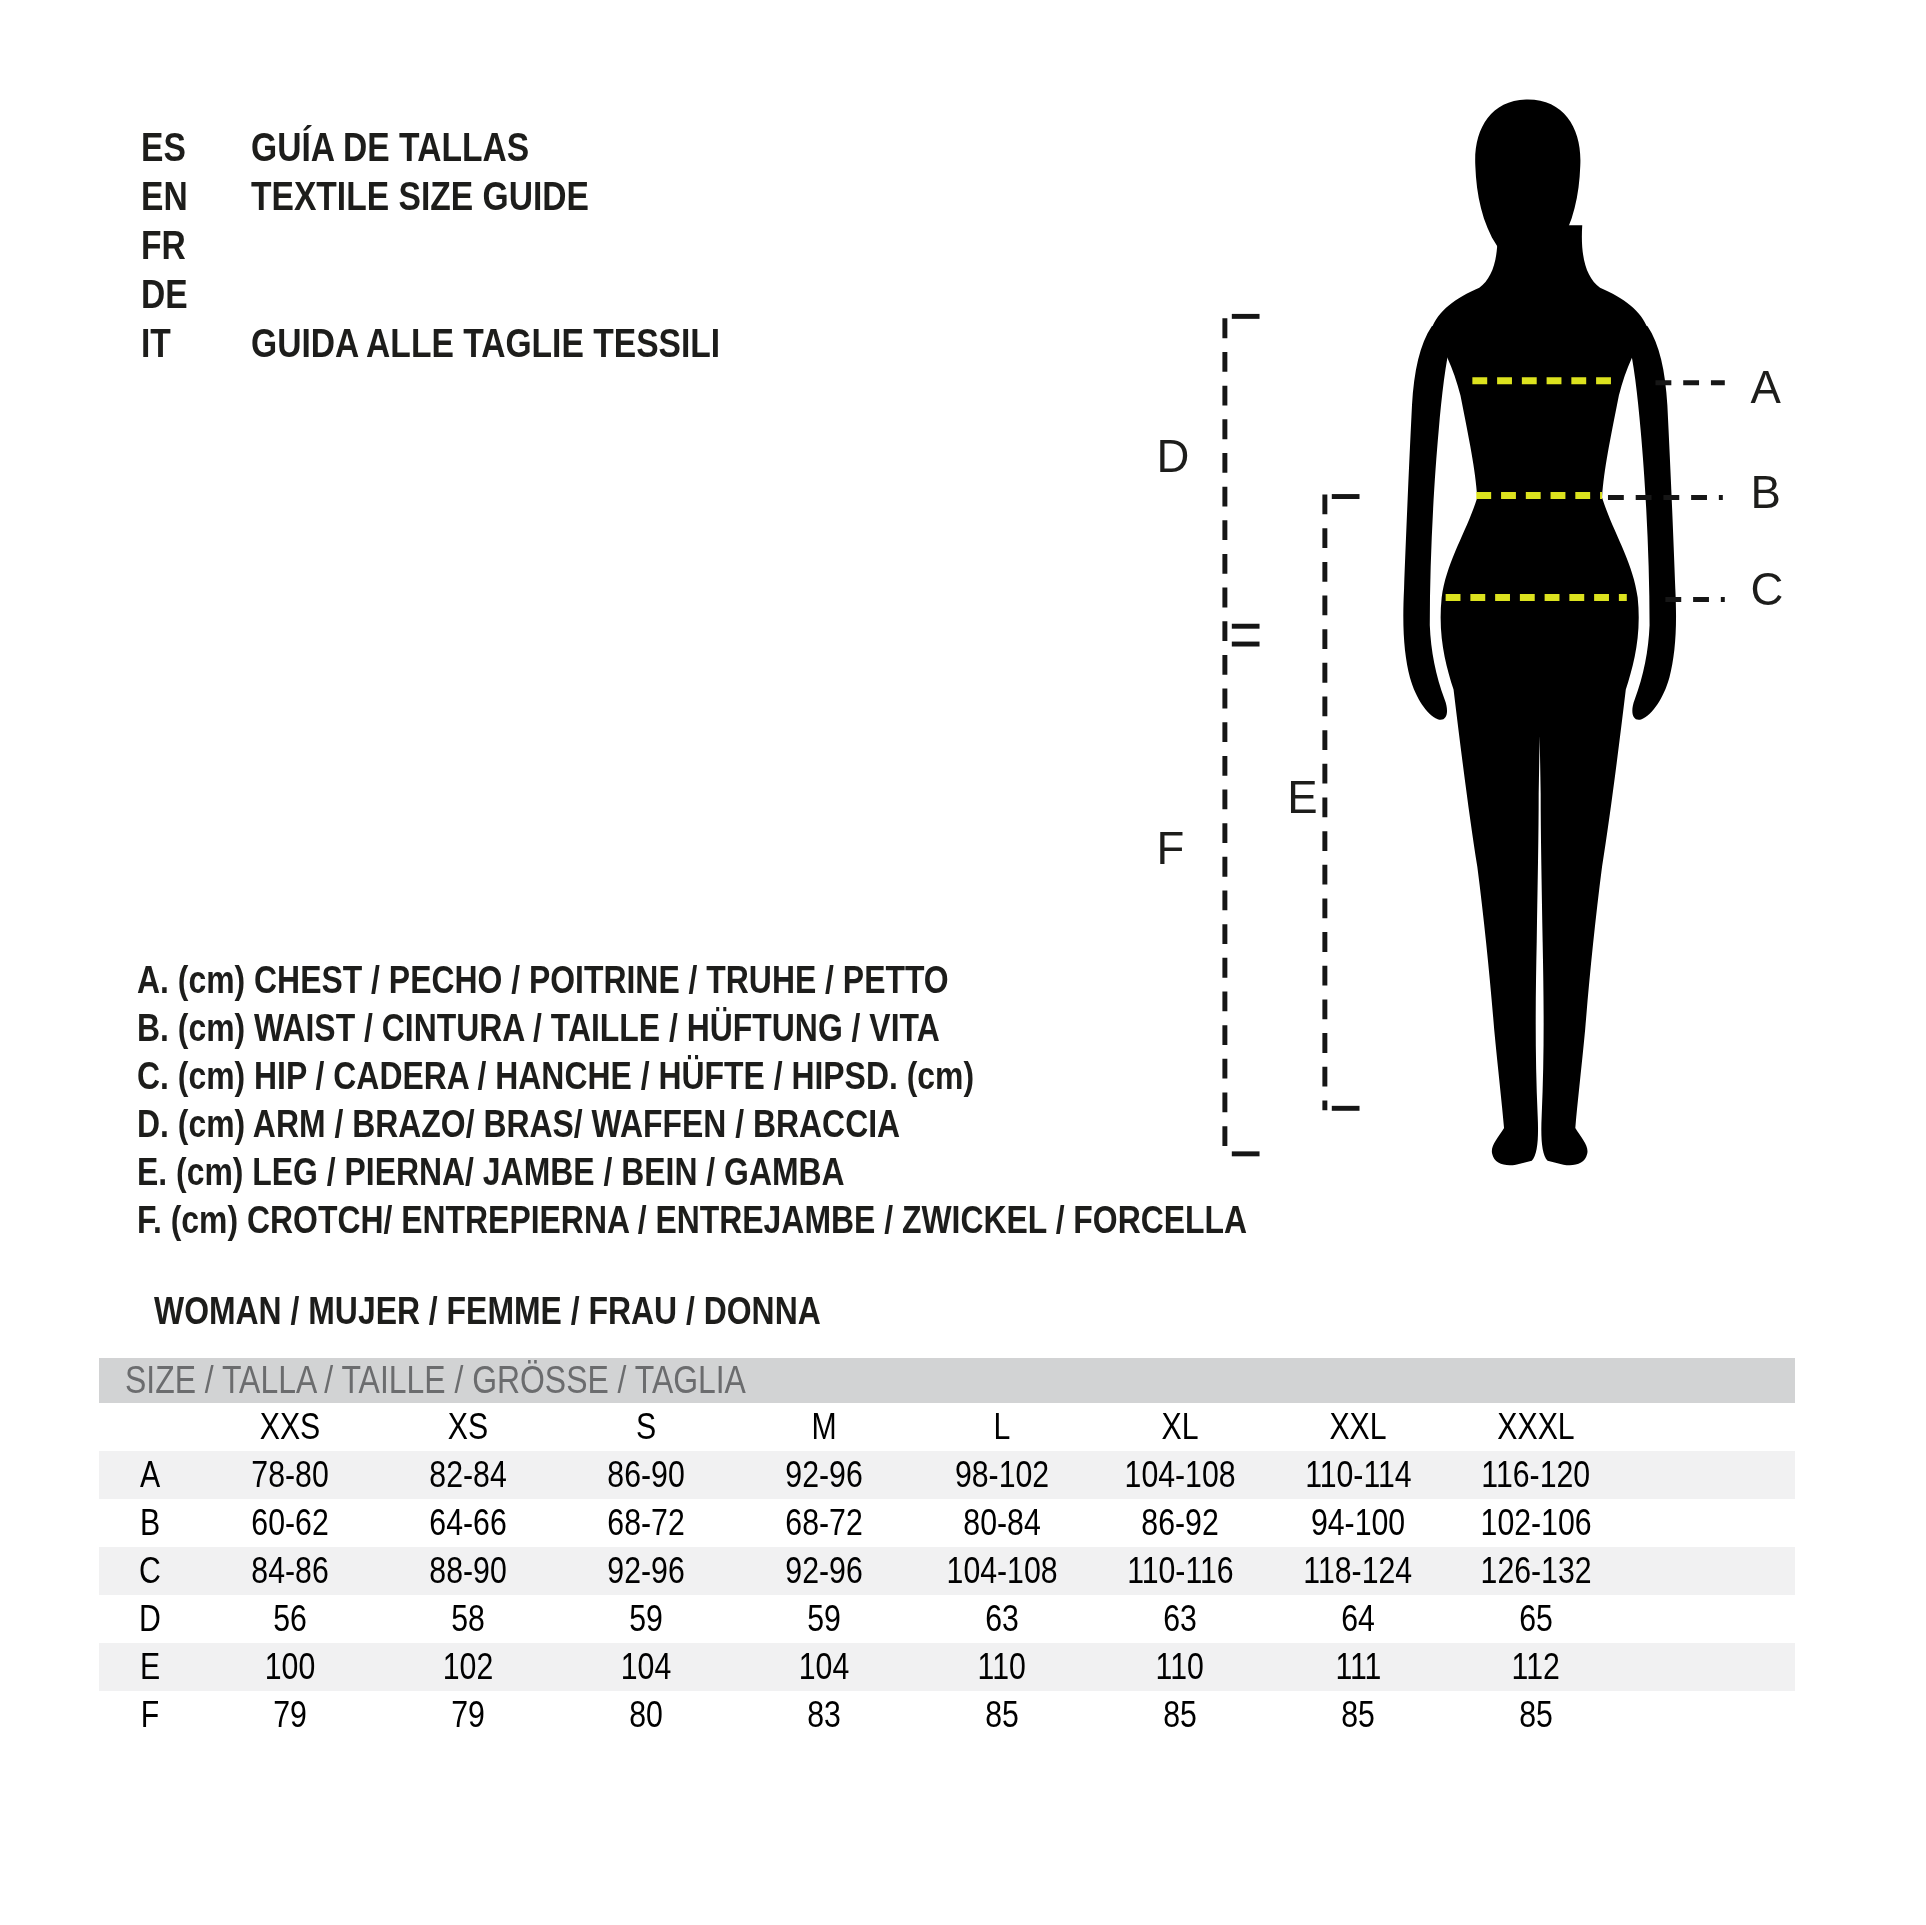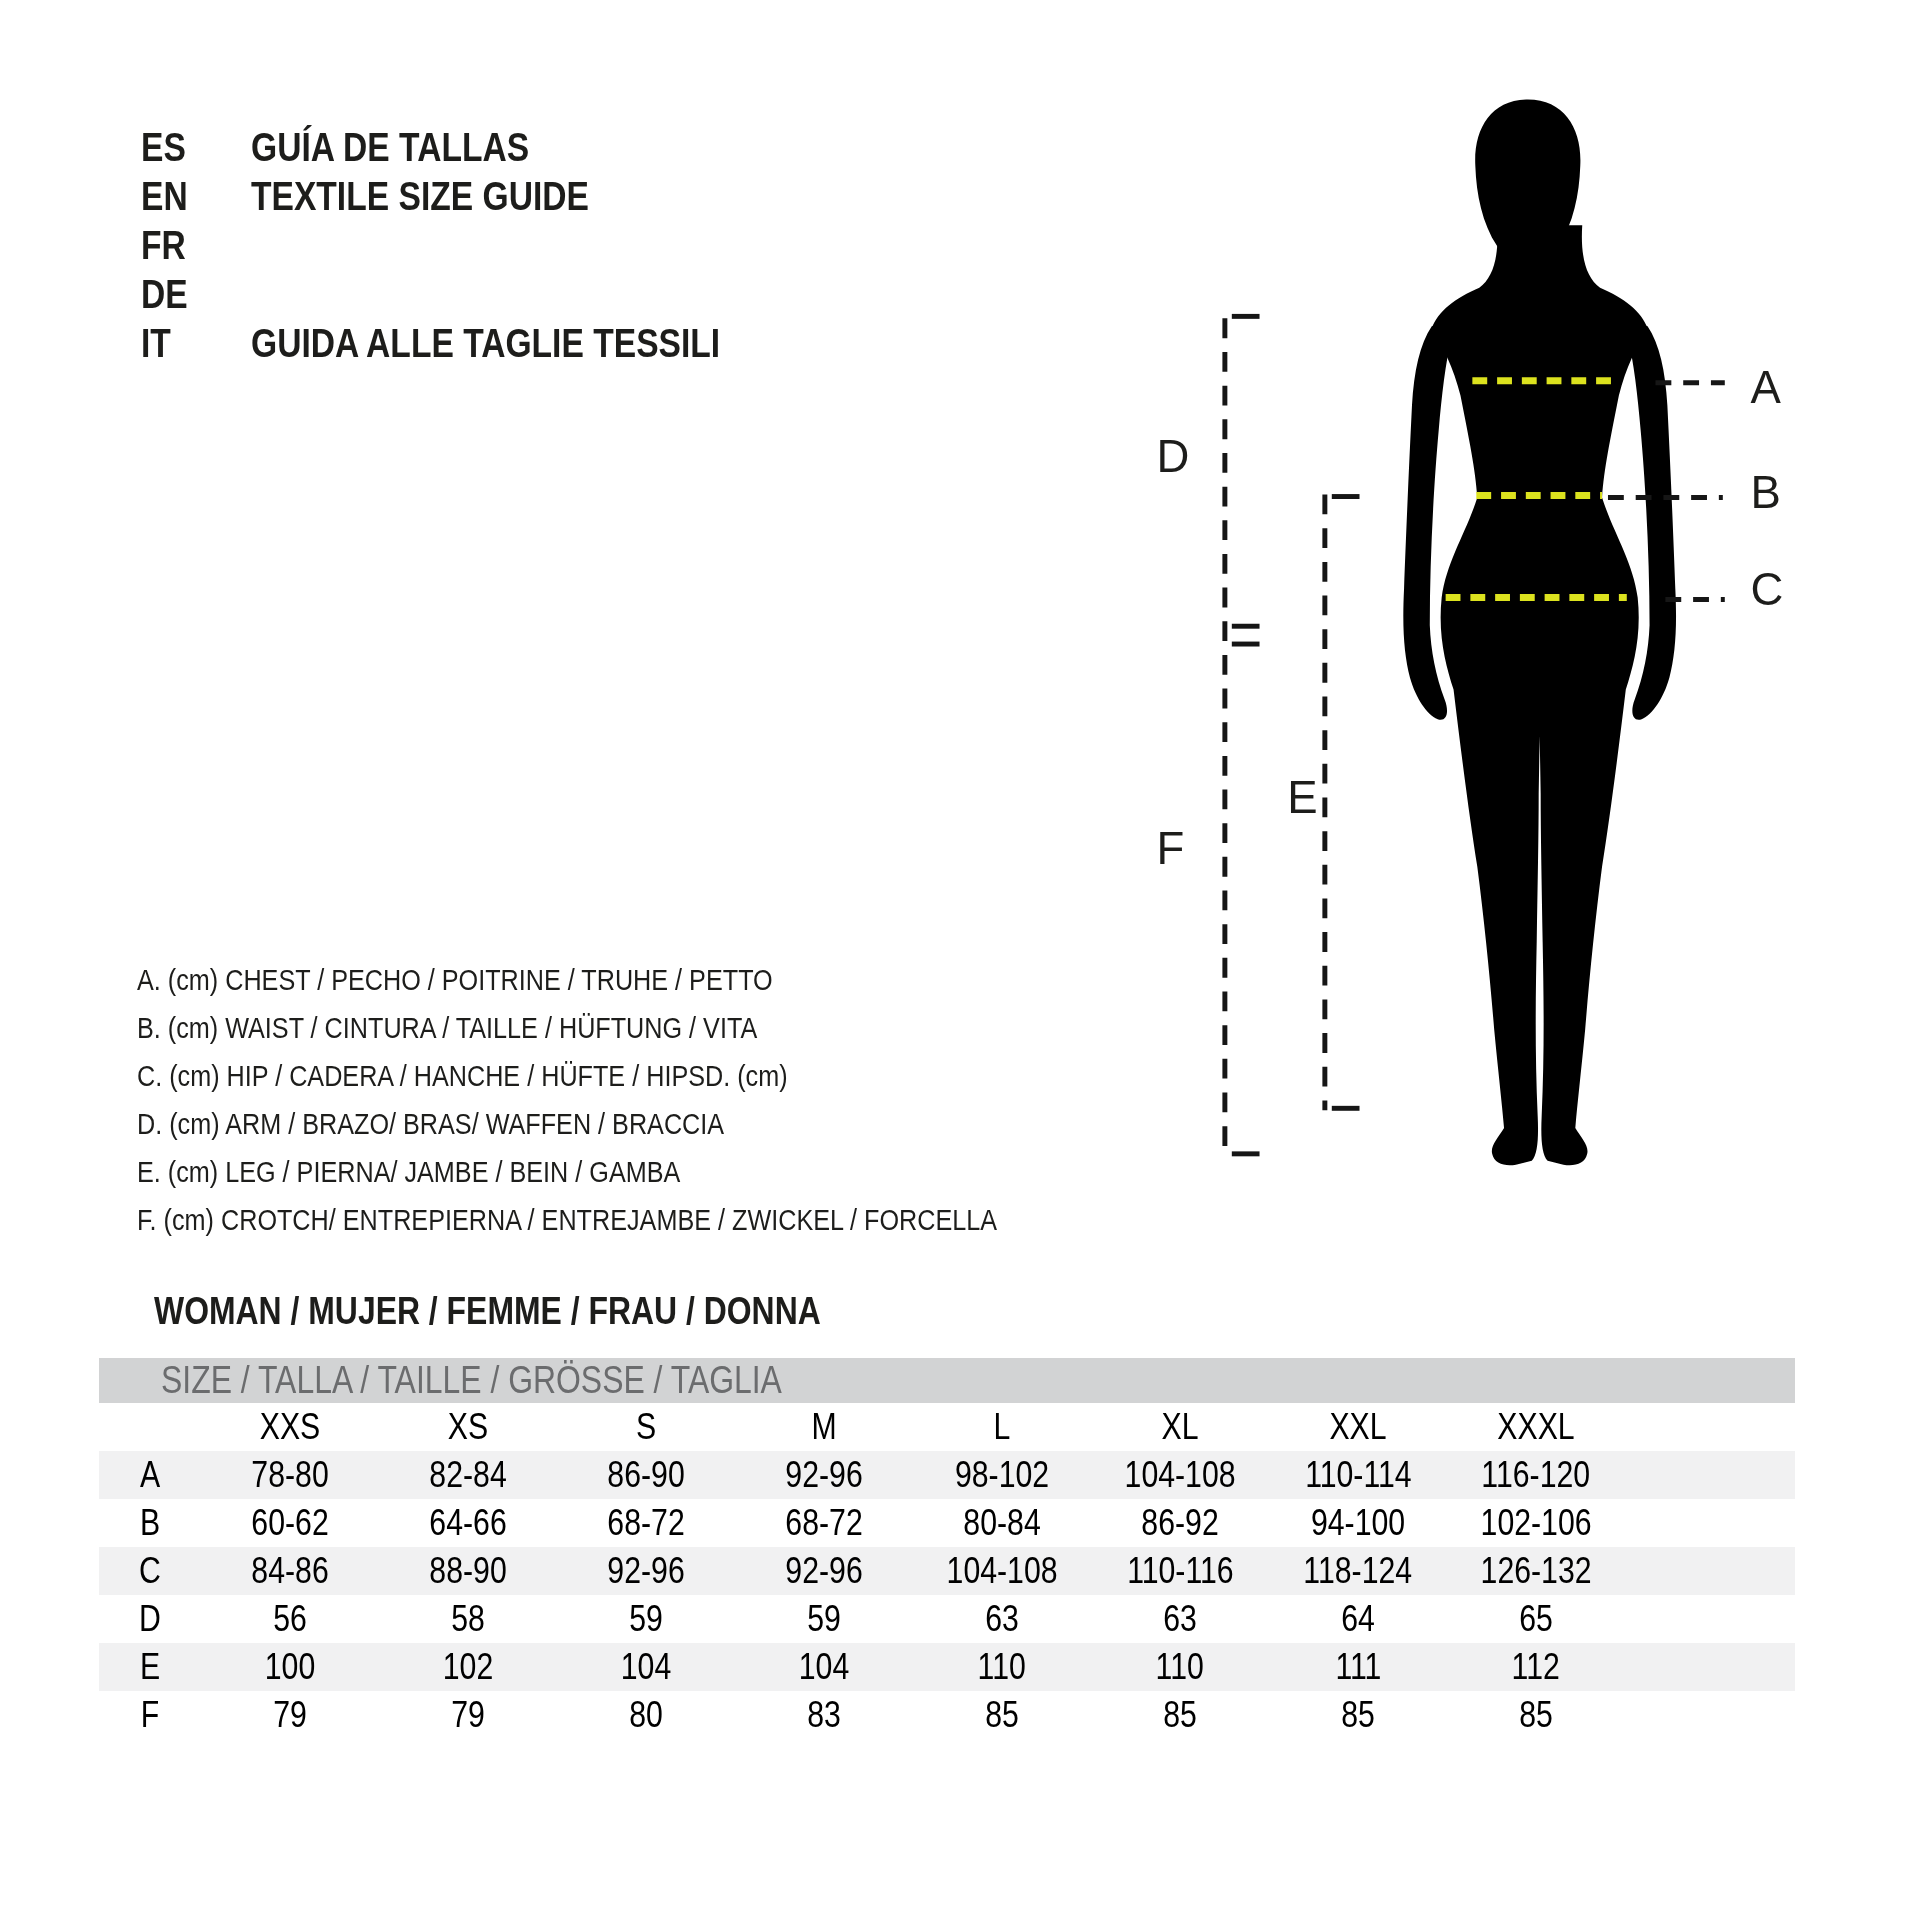--- a/index.html
+++ b/index.html
@@ -9,30 +9,30 @@
   .cond-c{display:inline-block;transform:scaleX(0.84);transform-origin:50% 50%;white-space:nowrap;}
 
   
   .lang-block{position:absolute;left:141px;top:123px;}
   .lang-row{display:flex;height:49px;line-height:49px;font-size:40px;font-weight:600;}
   .lang-code{width:110px;flex:0 0 110px;}
   .lang-title{flex:1;}
 
   
   .legend-block{position:absolute;left:137px;top:956px;}
-  .legend-line{height:48px;line-height:48px;font-size:30px;font-weight:400;}
+  .legend-line{height:48px;line-height:48px;font-size:38px;font-weight:700;}
 
   
   .section-title{position:absolute;left:154px;top:1287px;height:48px;line-height:48px;
                  font-size:38px;font-weight:600;}
 
   
   .size-table{position:absolute;left:99px;top:1358px;width:1696px;}
   .table-header{height:45px;line-height:45px;background:#d2d3d4;color:#6b6c6e;
-                font-size:38px;font-weight:500;padding-left:62px;box-sizing:border-box;}
+                font-size:38px;font-weight:500;padding-left:26px;box-sizing:border-box;}
   .trow{display:flex;height:48px;line-height:48px;font-size:36px;font-weight:500;color:#000000;}
   .trow.striped{background:#f1f1f2;}
   .cell-label{flex:0 0 102px;text-align:center;}
   .cell{flex:0 0 178px;text-align:center;}
   .cell-spacer{flex:1;}
 
   
   .diagram{position:absolute;left:1089px;top:59px;width:838px;height:1178px;}
   .diagram text{font-family:"Liberation Sans",sans-serif;font-size:46px;fill:#1d1d1b;}
 </style>

